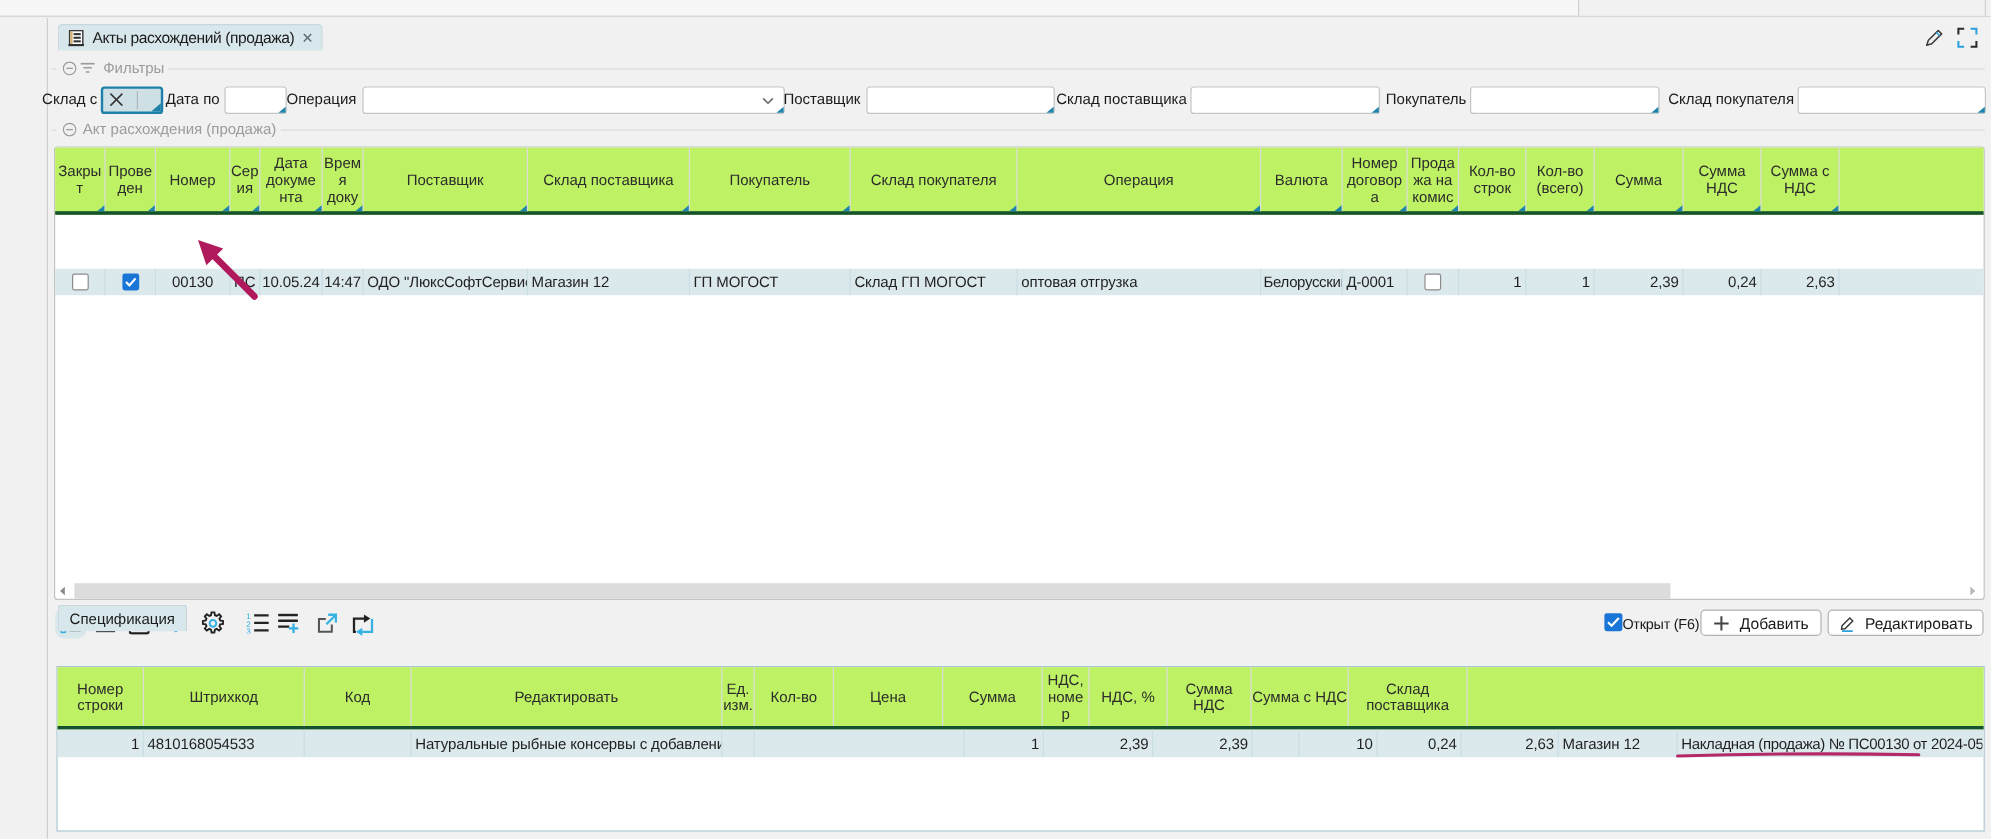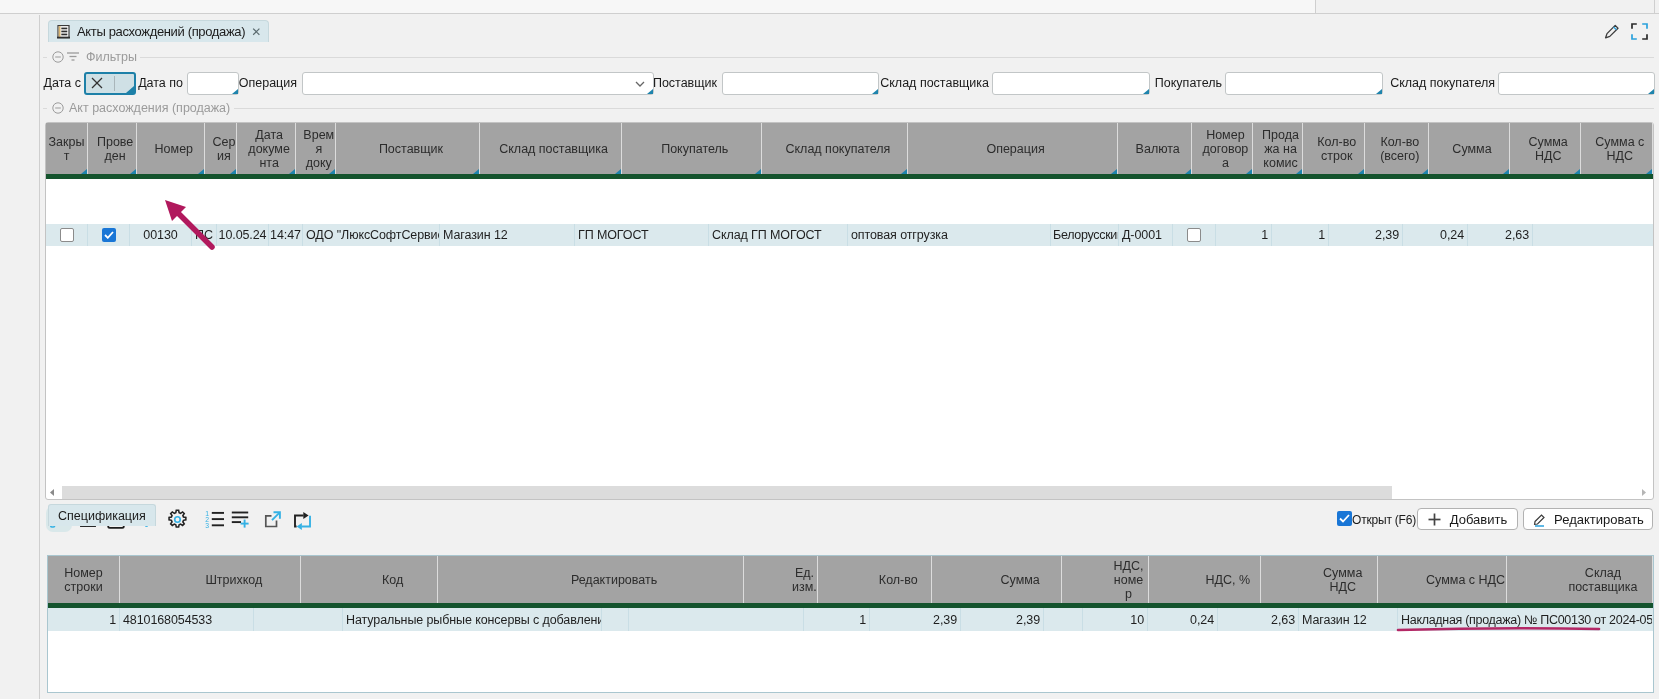--- a/index.html
+++ b/index.html
@@ -18,21 +18,21 @@
 #tab1 .close { font-size:12px; color:#5a6a6e; margin-left:6px; }
 .gline { height:1px; background:#dadada; }
 
 
 .flabel { font-size:12.5px; color:#1a1a1a; }
 .finput { position:absolute; background:#fff; border:1px solid #c2c6c7; border-radius:3px; height:23px; }
 .finput:after, .hcell:after { content:""; position:absolute; right:0; bottom:0; width:0; height:0; border-left:6px solid transparent; border-bottom:5px solid #1e84ad; }
 
 
 #t1 { left:45px; top:122px; width:1609px; height:378px; background:#fff; border:1px solid #c3c3c3; border-radius:3px; }
-.hrow { display:flex; background:#a3a3a3; border-bottom:5px solid #14532d;justify-content:space-between; }
+.hrow { display:flex; background:#bef264; border-bottom:3px solid #14532d; }
 .hcell { position:relative; display:flex; align-items:center; justify-content:center; text-align:center; font-size:12.5px; line-height:14px; color:#2c2c2c; border-right:1px solid #dcdcdc; flex:none; }
 .hcell.last { border-right:none; }
 .hcell.last:after { display:none; }
 .drow { display:flex; background:#dbe9ed; }
 .dcell { flex:none; font-size:12.5px; letter-spacing:-0.1px; color:#1f1f1f; border-right:1px solid #c9dee5; display:flex; align-items:center; padding:0 3px; white-space:nowrap; overflow:hidden; }
 .dcell.c { justify-content:center; }
 .dcell.r { justify-content:flex-end; }
 .dcell.last { border-right:none; }
 
 
@@ -93,21 +93,21 @@
       <line x1="3.2" y1="6" x2="8.8" y2="6" stroke="#9b9b9b" stroke-width="1"></line>
     </svg>
   <svg class="abs" style="left:67px; top:52px;" width="12" height="10" viewBox="0 0 12 10">
       <line x1="0" y1="1" x2="12" y2="1" stroke="#9b9b9b" stroke-width="1.3"></line>
       <line x1="2.5" y1="4.5" x2="9.5" y2="4.5" stroke="#9b9b9b" stroke-width="1.3"></line>
       <line x1="4.5" y1="8" x2="7.5" y2="8" stroke="#9b9b9b" stroke-width="1.3"></line>
     </svg>
   <div class="abs" style="left:86px; top:50px; font-size:12.5px; color:#9b9b9b;">Фильтры</div>
   <div class="abs gline" style="left:140px; top:57px; width:1514px;"></div>
 
-  <div class="abs flabel" style="right:1578px; top:76px;">Дата с</div>
+  <div class="abs flabel" style="right:1578px; top:76px;">Склад с</div>
   <div class="abs" style="left:84px; top:72px; width:52px; height:23px; background:#cfe0e5; border:2px solid #1d80a8; border-radius:3px;">
     <svg style="position:absolute; left:5px; top:3px;" width="12" height="12" viewBox="0 0 12 12">
         <line x1="1" y1="1" x2="11" y2="11" stroke="#333" stroke-width="1.3"></line>
         <line x1="11" y1="1" x2="1" y2="11" stroke="#333" stroke-width="1.3"></line>
       </svg>
     <div style="position:absolute; left:28px; top:2px; width:1px; height:15px; background:#a9b6ba;"></div>
     <div style="position:absolute; right:0; bottom:0; width:0; height:0; border-left:8px solid transparent; border-bottom:7px solid #1d80a8;"></div>
   </div>
   <div class="abs flabel" style="right:1476px; top:76px;">Дата по</div>
   <div class="abs finput" style="left:187px; top:72px; width:52px;"></div>
@@ -305,20 +305,21 @@
   <div class="abs" id="spectab">Спецификация</div>
 
   <div class="abs" id="t2">
     <div class="hrow" style="height:52px;">
       <div class="hcell" style="width:72px;">Номер<br>строки</div>
       <div class="hcell" style="width:134px;">Штрихкод</div>
       <div class="hcell" style="width:89px;">Код</div>
       <div class="hcell" style="width:259px;">Редактировать</div>
       <div class="hcell" style="width:27px;">Ед.<br>изм.</div>
       <div class="hcell" style="width:66px;">Кол-во</div>
+      <div class="hcell" style="width:91px;">Цена</div>
       <div class="hcell" style="width:83px;">Сумма</div>
       <div class="hcell" style="width:39px;">НДС,<br>номе<br>р</div>
       <div class="hcell" style="width:65px;">НДС, %</div>
       <div class="hcell" style="width:70px;">Сумма НДС</div>
       <div class="hcell" style="width:81px;">Сумма с НДС</div>
       <div class="hcell" style="width:99px;">Склад<br>поставщика</div>
     </div>
     <div class="drow" style="height:23px;">
       <div class="dcell r" style="width:72px;">1</div>
       <div class="dcell" style="width:134px;">4810168054533</div>

